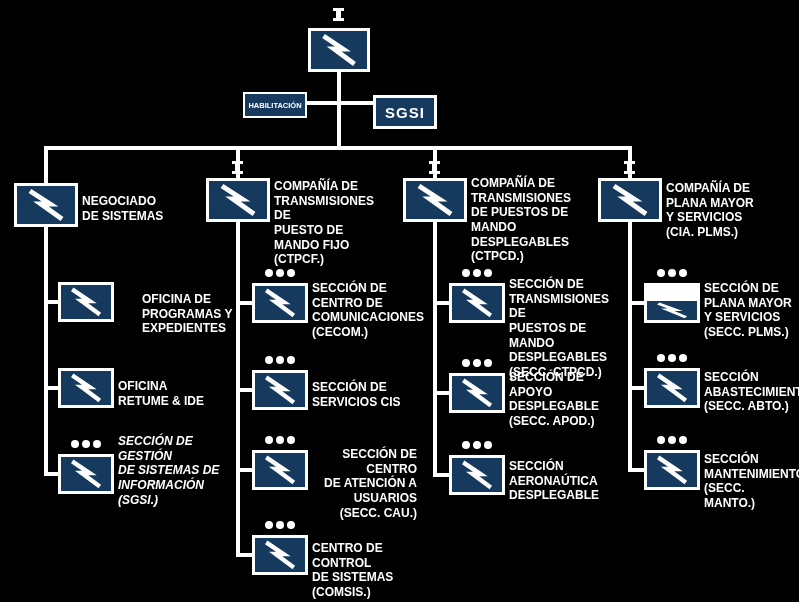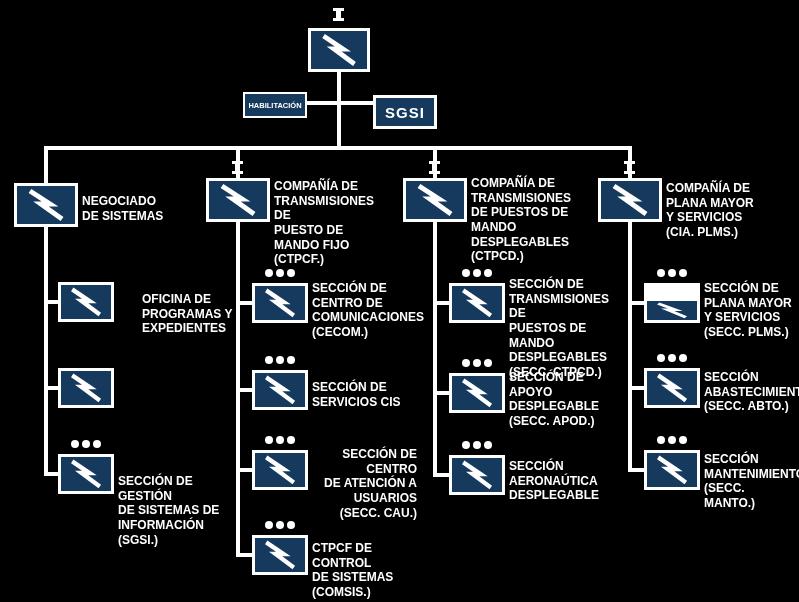--- a/index.html
+++ b/index.html
@@ -132,32 +132,34 @@
   </div>
   <div class="lbl" style="left:118px; top:292px; width:100px;margin-left:24px;">OFICINA DE
 PROGRAMAS Y
 EXPEDIENTES</div>
 
   <div class="sym" style="left:58px; top:368px; width:56px; height:40px;">
     <svg viewBox="0 0 58 38" preserveAspectRatio="none">
         <polyline points="13,5 33,18 24,18 45,33" fill="none" stroke="#ffffff" stroke-width="5"></polyline>
       </svg>
   </div>
+  <div class="lbl" style="left:118px; top:379px; width:100px;">OFICINA
+RETUME &amp; IDE</div>
 
   <div class="dots" style="left:71px; top:440px;">
       <i></i>
       <i></i>
       <i></i>
     </div>
   <div class="sym" style="left:58px; top:454px; width:56px; height:40px;">
     <svg viewBox="0 0 58 38" preserveAspectRatio="none">
         <polyline points="13,5 33,18 24,18 45,33" fill="none" stroke="#ffffff" stroke-width="5"></polyline>
       </svg>
   </div>
-  <div class="lbl" style="left:118px; top:474px; width:105px;">SECCIÓN DE GESTIÓN
+  <div class="lbl" style="left:118px; top:434px; width:105px;font-style:italic;">SECCIÓN DE GESTIÓN
 DE SISTEMAS DE
 INFORMACIÓN
 (SGSI.)</div>
 
   <div class="dots" style="left:265px; top:269px;">
       <i></i>
       <i></i>
       <i></i>
     </div>
   <div class="sym" style="left:252px; top:283px; width:56px; height:40px;">
@@ -201,21 +203,21 @@
   <div class="dots" style="left:265px; top:521px;">
       <i></i>
       <i></i>
       <i></i>
     </div>
   <div class="sym" style="left:252px; top:535px; width:56px; height:40px;">
     <svg viewBox="0 0 58 38" preserveAspectRatio="none">
         <polyline points="13,5 33,18 24,18 45,33" fill="none" stroke="#ffffff" stroke-width="5"></polyline>
       </svg>
   </div>
-  <div class="lbl" style="left:312px; top:541px; width:110px;">CTPCF DE CONTROL
+  <div class="lbl" style="left:312px; top:541px; width:110px;">CENTRO DE CONTROL
 DE SISTEMAS
 (COMSIS.)</div>
 
   <div class="dots" style="left:462px; top:269px;">
       <i></i>
       <i></i>
       <i></i>
     </div>
   <div class="sym" style="left:449px; top:283px; width:56px; height:40px;">
     <svg viewBox="0 0 58 38" preserveAspectRatio="none">

